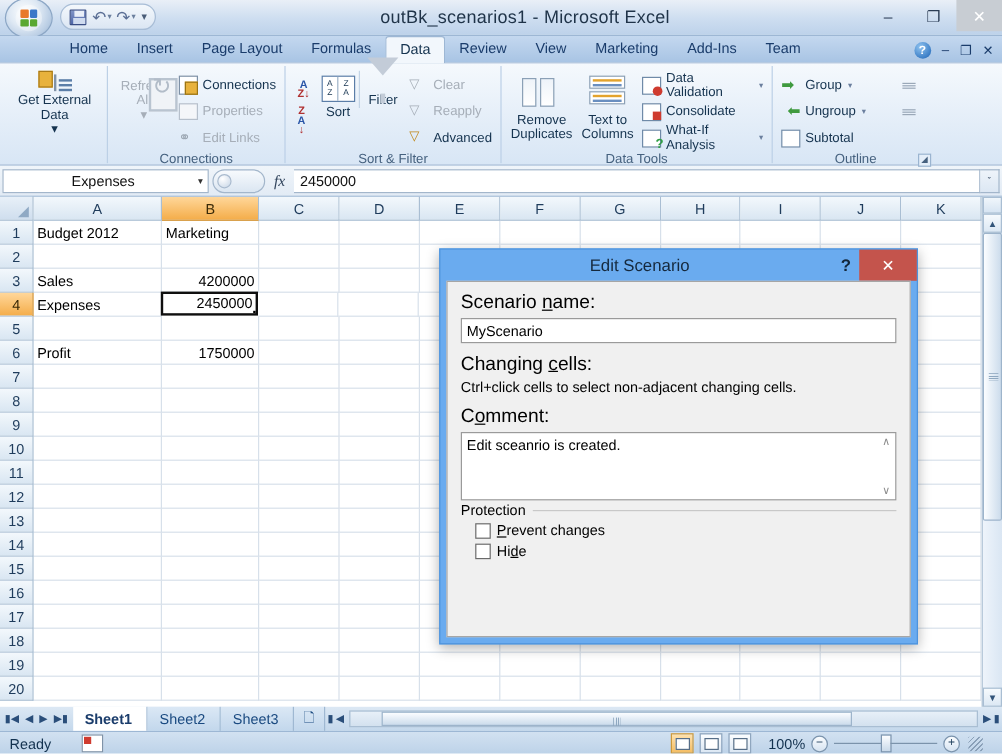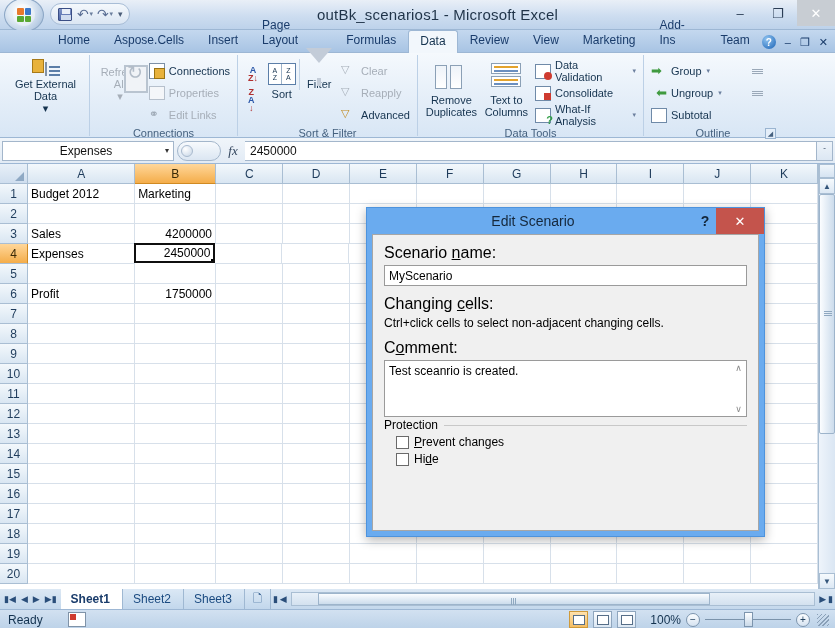--- a/index.html
+++ b/index.html
@@ -274,21 +274,21 @@
   .statusbar {
     height:20px; display:flex; align-items:center;
     background:linear-gradient(#d2e1f1,#bcd2e8);
     border-top:1px solid #9db7d4;
     font-size:12px;color:#13324f;
     padding-left:8px;
   }
   .st-ready{ width:60px; }
   .st-rec{ width:18px;height:15px;border:1px solid #7f93a8;background:#fff;position:relative;margin-right:8px;}
   .st-rec:after{content:"";position:absolute;left:1px;top:1px;width:6px;height:6px;background:#cf3b2f;}
-  .st-right{ margin-left:auto; display:flex; align-items:center; gap:5px; padding-right:6px; }
+  .st-right{ margin-left:auto; display:flex; align-items:center; gap:5px; padding-right:16px; }
   .viewbtn{width:19px;height:17px;border:1px solid #8fa6be;background:linear-gradient(#fbfdff,#dbe7f3);display:flex;align-items:center;justify-content:center;}
   .viewbtn.on{background:linear-gradient(#ffe2ae,#f4bd63);border-color:#cf9a3a;}
   .vb-inner{width:12px;height:10px;border:1px solid #566e88;background:#fff;}
   .zoomtxt{ width:40px;text-align:right;font-size:12px; }
   .zslider{display:flex;align-items:center;gap:0;}
   .zbtn{width:14px;height:14px;border-radius:50%;border:1px solid #7d95ae;background:linear-gradient(#fbfdff,#d6e3f1);font-size:10px;display:flex;align-items:center;justify-content:center;color:#23425f;}
   .ztrack{width:86px;height:1px;background:#7b93ab;position:relative;margin:0 5px;}
   .zthumb{position:absolute;left:50%;top:-7px;margin-left:-4px;width:9px;height:15px;
     background:linear-gradient(#fdfeff,#c9d9e9);border:1px solid #7d95ae;}
   .grip{width:12px;height:12px;margin-left:2px;
@@ -385,21 +385,20 @@
   <div class="win-title">outBk_scenarios1 - Microsoft Excel</div>
   <div class="win-btns">
     <div class="win-btn">–</div>
     <div class="win-btn">❐</div>
     <div class="win-btn close">✕</div>
   </div>
 </div>
 
 <div class="tabstrip">
   <div class="tab">Home</div>
-  <div class="tab">Aspose.Cells</div>
   <div class="tab">Insert</div>
   <div class="tab">Page Layout</div>
   <div class="tab">Formulas</div>
   <div class="tab active">Data</div>
   <div class="tab">Review</div>
   <div class="tab">View</div>
   <div class="tab">Marketing</div>
   <div class="tab">Add-Ins</div>
   <div class="tab">Team</div>
   <div class="tab-right">
@@ -962,21 +961,21 @@
 
     <div class="fl-label" style="margin-top:9px;">
       <span>Changing </span><u>c</u><span>ells:</span>
     </div>
     <div class="hint">Ctrl+click cells to select non-adjacent changing cells.</div>
 
     <div class="fl-label" style="margin-top:9px;">
       <span>C</span><u>o</u><span>mment:</span>
     </div>
     <div class="ta">
-      <span class="txt">Test sceanrio is created.</span>
+      <span class="txt">Edit sceanrio is created.</span>
       <span class="ta-sb">
         <span>∧</span>
         <span>∨</span>
       </span>
     </div>
 
     <div class="fieldset">
       <span class="legend">Protection</span>
       <div class="cbrow">
         <span class="cb"></span>

